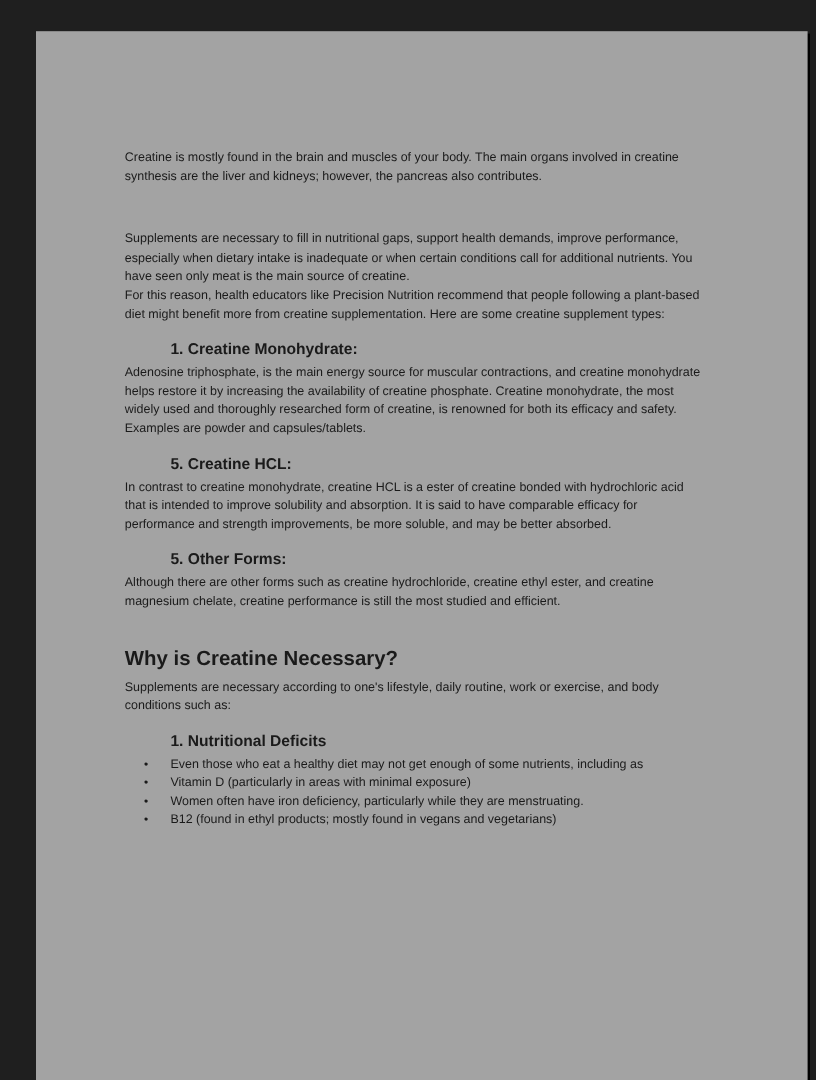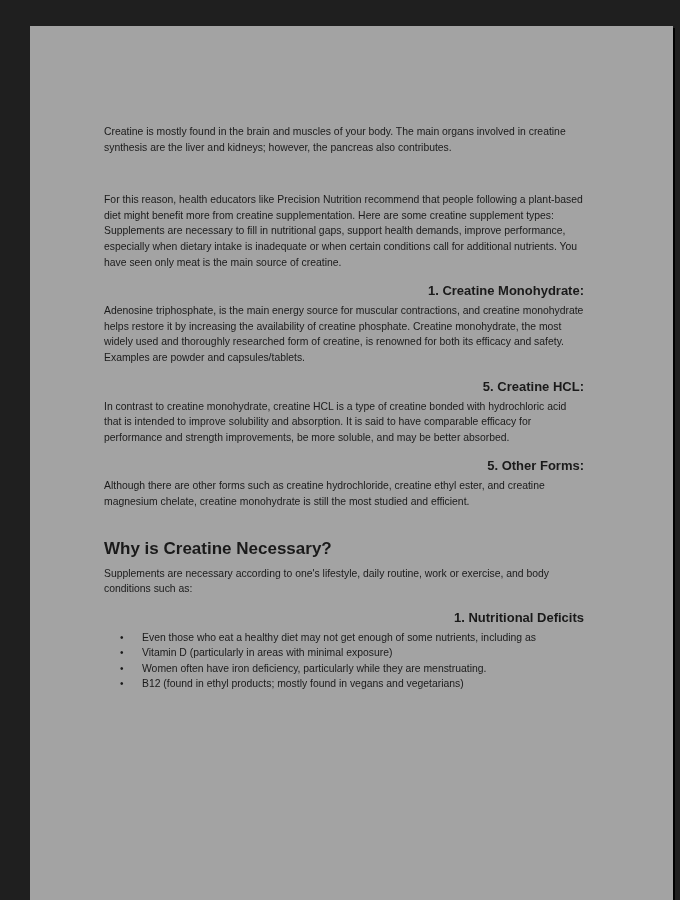--- a/index.html
+++ b/index.html
@@ -35,21 +35,20 @@
       font-size: 17px;
       font-weight: bold;
       line-height: 22px;
     }
     h3 {
       margin: 0;
       font-size: 13px;
       font-weight: bold;
       line-height: 18px;
       padding-left: 38px;
-      text-align: right;
     }
     ul {
       margin: 0;
       padding-left: 38px;
       list-style: none;
     }
     li {
       position: relative;
       font-size: 10.4px;
       line-height: 15.6px;
@@ -66,37 +65,37 @@
 <body>
 
 <div class="page">
   <div class="content">
 
     <p>Creatine is mostly found in the brain and muscles of your body. The main organs involved in creatine synthesis are the liver and kidneys; however, the pancreas also contributes.</p>
     <div class="gap"></div>
 
     <div style="height:17px"></div>
     <div style="height:5px"></div>
+    <p>Supplements are necessary to fill in nutritional gaps, support health demands, improve performance, especially when dietary intake is inadequate or when certain conditions call for additional nutrients. You have seen only meat is the main source of creatine.</p>
     <p>For this reason, health educators like Precision Nutrition recommend that people following a plant-based diet might benefit more from creatine supplementation. Here are some creatine supplement types:</p>
-    <p>Supplements are necessary to fill in nutritional gaps, support health demands, improve performance, especially when dietary intake is inadequate or when certain conditions call for additional nutrients. You have seen only meat is the main source of creatine.</p>
 
     <div style="height:12px"></div>
     <h3>1. Creatine Monohydrate:</h3>
     <div style="height:3px"></div>
     <p>Adenosine triphosphate, is the main energy source for muscular contractions, and creatine monohydrate helps restore it by increasing the availability of creatine phosphate. Creatine monohydrate, the most widely used and thoroughly researched form of creatine, is renowned for both its efficacy and safety. Examples are powder and capsules/tablets.</p>
 
     <div style="height:12px"></div>
     <h3>5. Creatine HCL:</h3>
     <div style="height:3px"></div>
-    <p>In contrast to creatine monohydrate, creatine HCL is a type of creatine bonded with hydrochloric acid that is intended to improve solubility and absorption. It is said to have comparable efficacy for performance and strength improvements, be more soluble, and may be better absorbed.</p>
+    <p>In contrast to creatine monohydrate, creatine HCL is a ester of creatine bonded with hydrochloric acid that is intended to improve solubility and absorption. It is said to have comparable efficacy for performance and strength improvements, be more soluble, and may be better absorbed.</p>
 
     <div style="height:12px"></div>
     <h3>5. Other Forms:</h3>
     <div style="height:3px"></div>
-    <p>Although there are other forms such as creatine hydrochloride, creatine ethyl ester, and creatine magnesium chelate, creatine monohydrate is still the most studied and efficient.</p>
+    <p>Although there are other forms such as creatine hydrochloride, creatine ethyl ester, and creatine magnesium chelate, creatine performance is still the most studied and efficient.</p>
 
     <div style="height:28px"></div>
     <h2>Why is Creatine Necessary?</h2>
     <div style="height:6px"></div>
     <p>Supplements are necessary according to one's lifestyle, daily routine, work or exercise, and body conditions such as:</p>
 
     <div style="height:12px"></div>
     <h3>1. Nutritional Deficits</h3>
     <div style="height:3px"></div>
     <ul>

